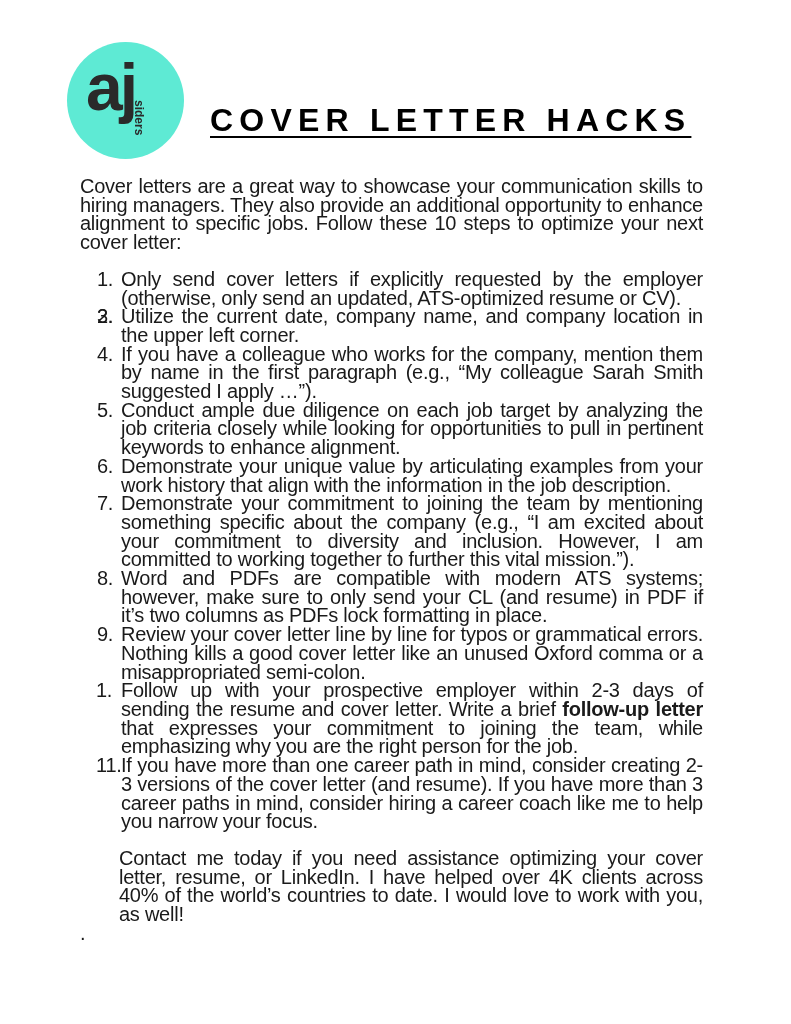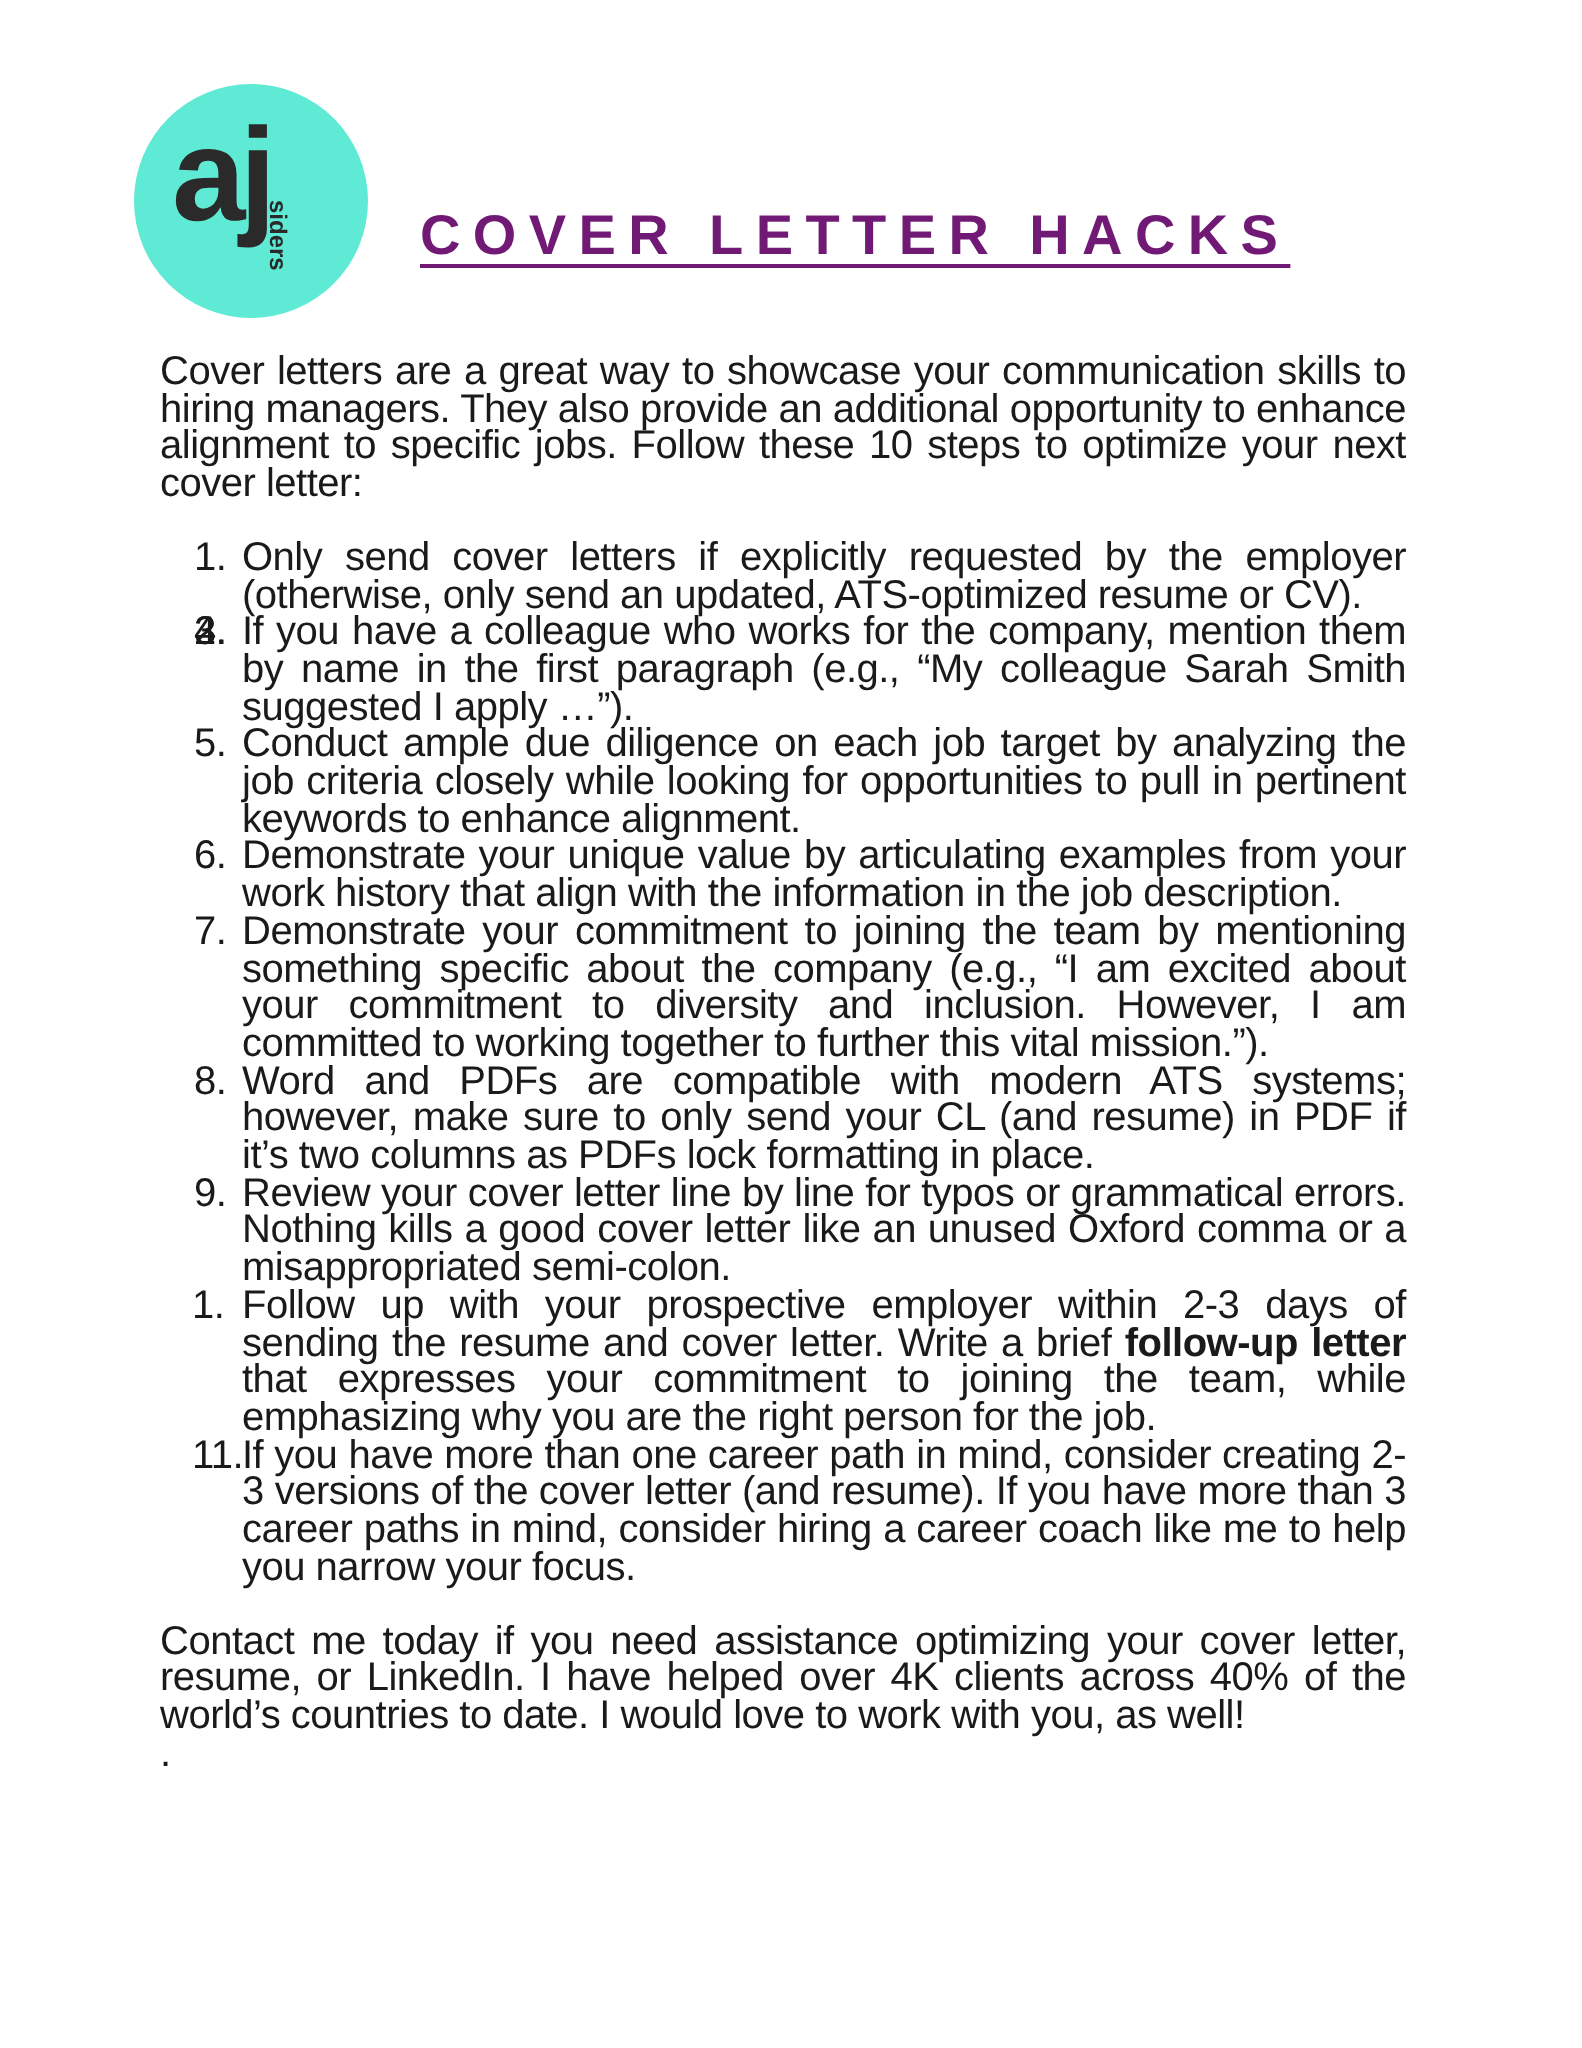--- a/index.html
+++ b/index.html
@@ -4,51 +4,51 @@
 <style>
   html, body { margin: 0; padding: 0; background: #ffffff; }
   body { width: 791px; height: 1024px; position: relative; overflow: hidden;
          font-family: "Liberation Sans", sans-serif; color: #1a1a1a; }
   .logo { position: absolute; left: 67px; top: 42px; width: 117px; height: 117px;
           border-radius: 50%; background: #5eead4; }
   .logo-aj { position: absolute; left: 19px; top: 12px; font-family: "Liberation Sans", sans-serif;
              font-weight: bold; font-size: 66px; color: #2a2a2a; letter-spacing: -3px; line-height: 1; }
   .logo-sub { position: absolute; left: 78px; top: 58px; transform: rotate(90deg); transform-origin: left top;
               font-weight: bold; font-size: 12px; color: #2a2a2a; line-height: 1; }
-  .title { position: absolute; left: 210px; top: 84px; font-size: 28px; font-weight: bold;
-           letter-spacing: 6.2px; color: #701a75; text-decoration: underline; text-underline-offset: 5px;
+  .title { position: absolute; left: 210px; top: 84px; font-size: 32px; font-weight: bold;
+           letter-spacing: 6.2px; color: #000000; text-decoration: underline; text-underline-offset: 5px;
            text-decoration-thickness: 2px; white-space: nowrap; line-height: 30px; }
   .content { position: absolute; left: 80px; top: 177px; width: 623px; font-size: 20px;
              line-height: 18.7px; letter-spacing: -0.25px; }
   .intro, .outro { margin: 0; text-align: justify; }
   ol.steps { margin: 18px 0 0 0; padding: 0; list-style: none; }
   ol.steps li { position: relative; padding-left: 41px; text-align: justify; }
   ol.steps li .num { position: absolute; left: 17px; top: 0; width: 22px; }
   ol.steps li.two-digit .num { left: 16px; }
-  .outro { margin-top: 18px; }
+  .outro { margin-top: 18px; margin-left: 39px; }
   .dot { margin: 0; height: 18px; }
   b { font-weight: bold; margin-top: 12px; }
 </style>
 </head>
 <body>
 
 <div class="logo">
   <span class="logo-aj">aj</span>
   <span class="logo-sub">siders</span>
 </div>
 
 <h1 class="title">COVER LETTER HACKS</h1>
 
 <div class="content">
   <p class="intro">Cover letters are a great way to showcase your communication skills to hiring managers. They also provide an additional opportunity to enhance alignment to specific jobs. Follow these 10 steps to optimize your next cover letter:</p>
 
   <ol class="steps">
     <li><span class="num">1.</span><span>Only send cover letters if explicitly requested by the employer (otherwise, only send an updated, ATS-optimized resume or CV).</span></li>
     <li><span class="num">2.</span></li>
-    <li><span class="num">3.</span></li>
+    <li><span class="num">3.</span><span>Utilize the current date, company name, and company location in the upper left corner.</span></li>
     <li><span class="num">4.</span><span>If you have a colleague who works for the company, mention them by name in the first paragraph (e.g., “My colleague Sarah Smith suggested I apply …”).</span></li>
     <li><span class="num">5.</span><span>Conduct ample due diligence on each job target by analyzing the job criteria closely while looking for opportunities to pull in pertinent keywords to enhance alignment.</span></li>
     <li><span class="num">6.</span><span>Demonstrate your unique value by articulating examples from your work history that align with the information in the job description.</span></li>
     <li><span class="num">7.</span><span>Demonstrate your commitment to joining the team by mentioning something specific about the company (e.g., “I am excited about your commitment to diversity and inclusion. However, I am committed to working together to further this vital mission.”).</span></li>
     <li><span class="num">8.</span><span>Word and PDFs are compatible with modern ATS systems; however, make sure to only send your CL (and resume) in PDF if it’s two columns as PDFs lock formatting in place.</span></li>
     <li><span class="num">9.</span><span>Review your cover letter line by line for typos or grammatical errors. Nothing kills a good cover letter like an unused Oxford comma or a misappropriated semi-colon.</span></li>
     <li class="two-digit"><span class="num">1.</span><span>Follow up with your prospective employer within 2-3 days of sending the resume and cover letter. Write a brief </span><b>follow-up letter</b><span> that expresses your commitment to joining the team, while emphasizing why you are the right person for the job.</span></li>
     <li class="two-digit"><span class="num">11.</span><span>If you have more than one career path in mind, consider creating 2-3 versions of the cover letter (and resume). If you have more than 3 career paths in mind, consider hiring a career coach like me to help you narrow your focus.</span></li>
   </ol>
 

